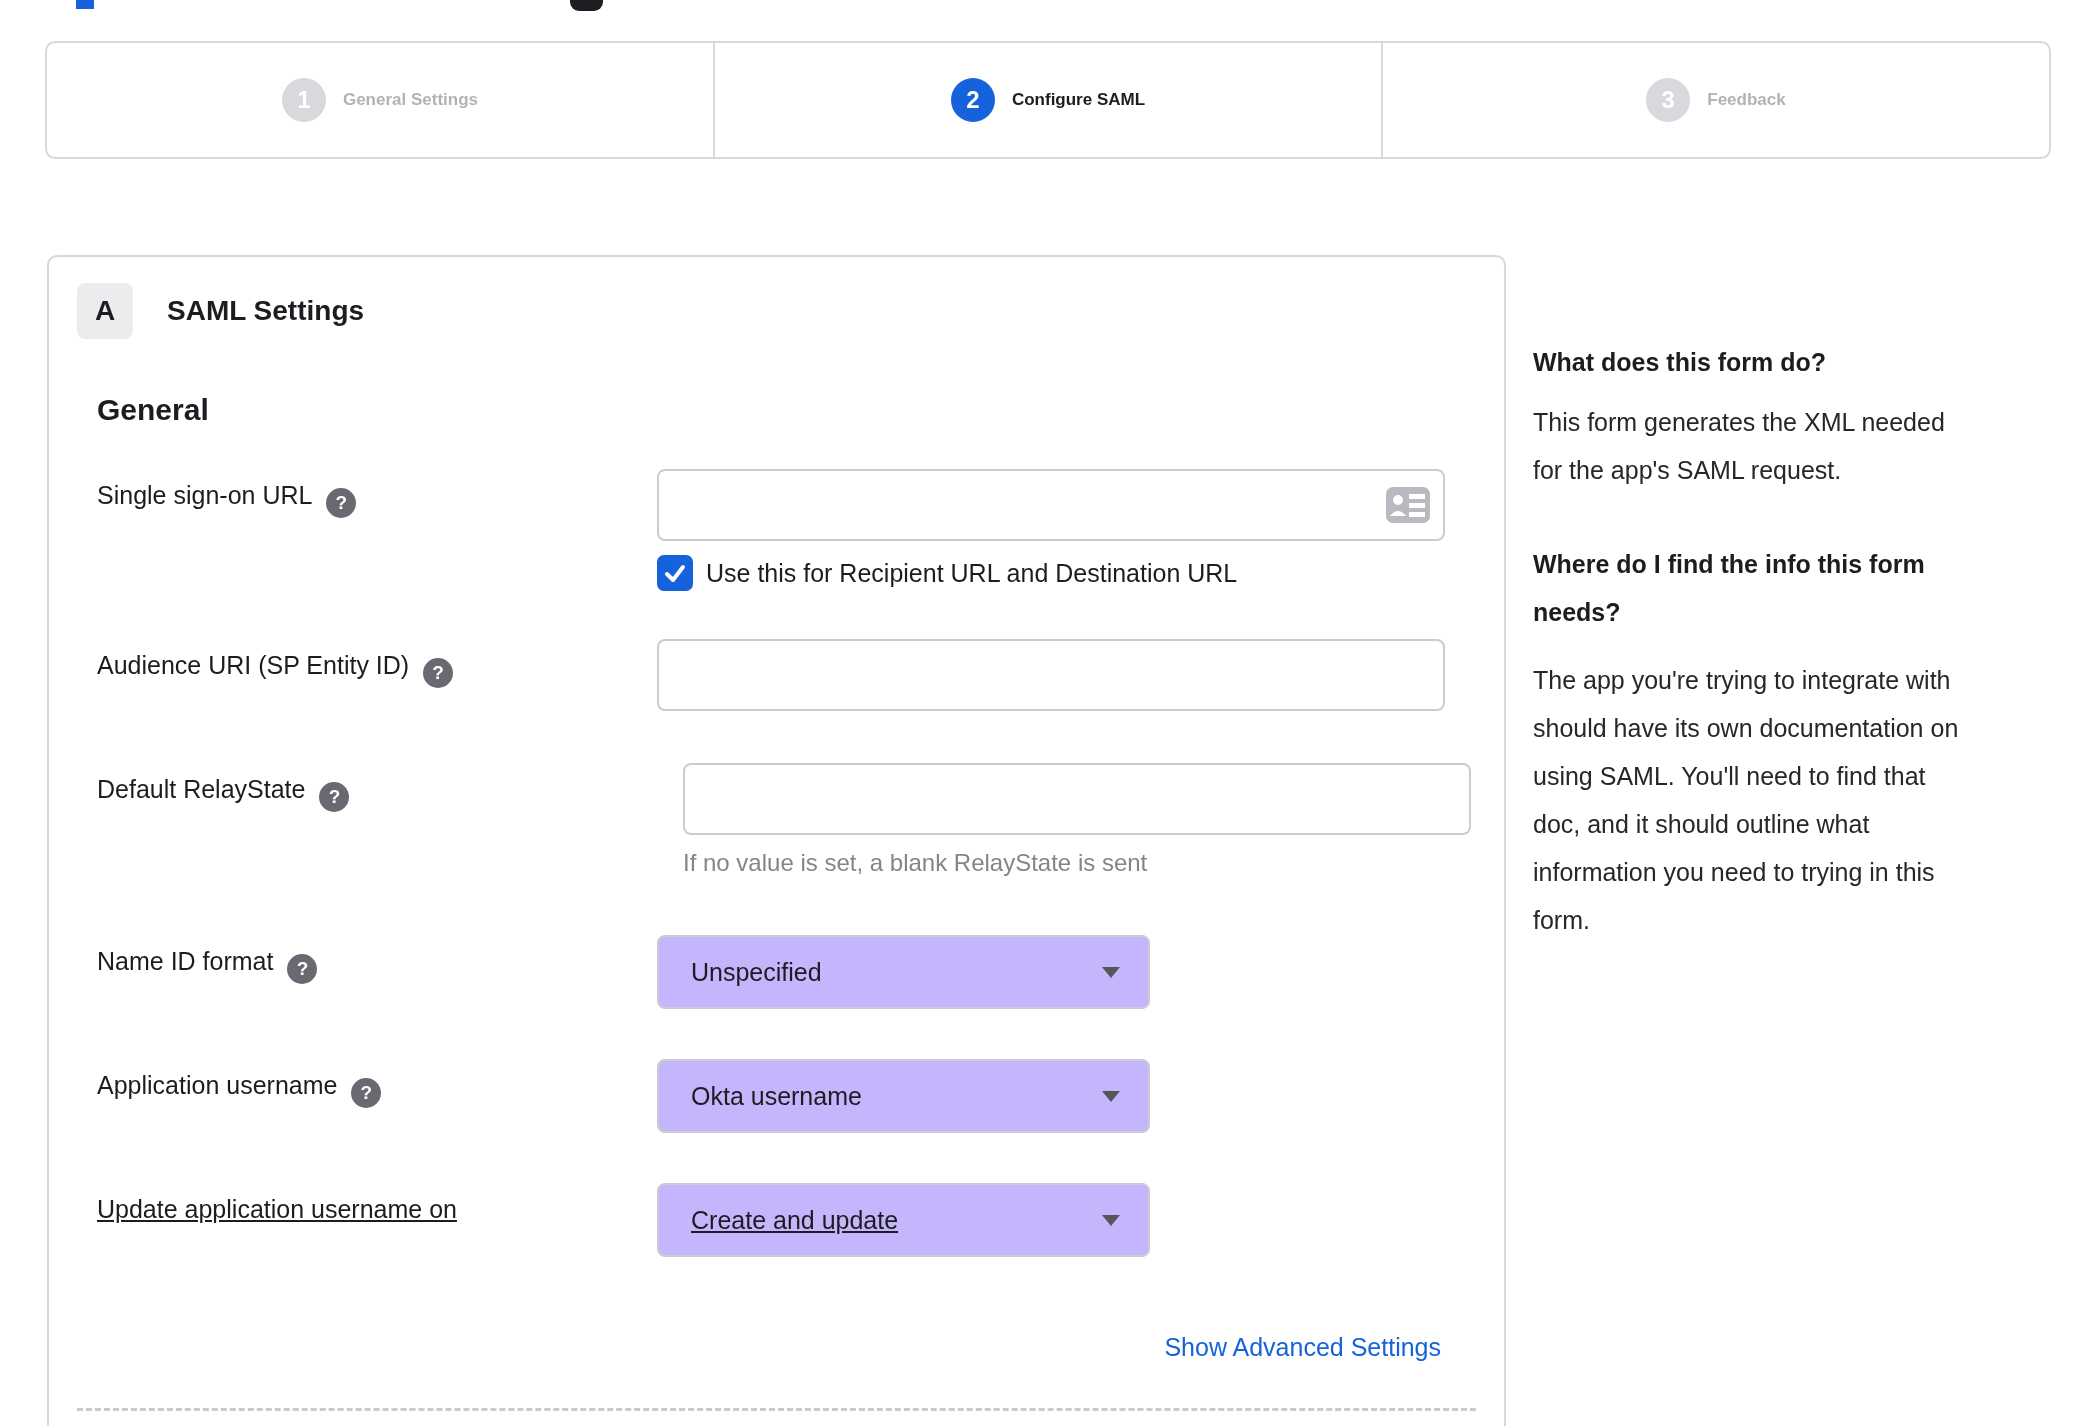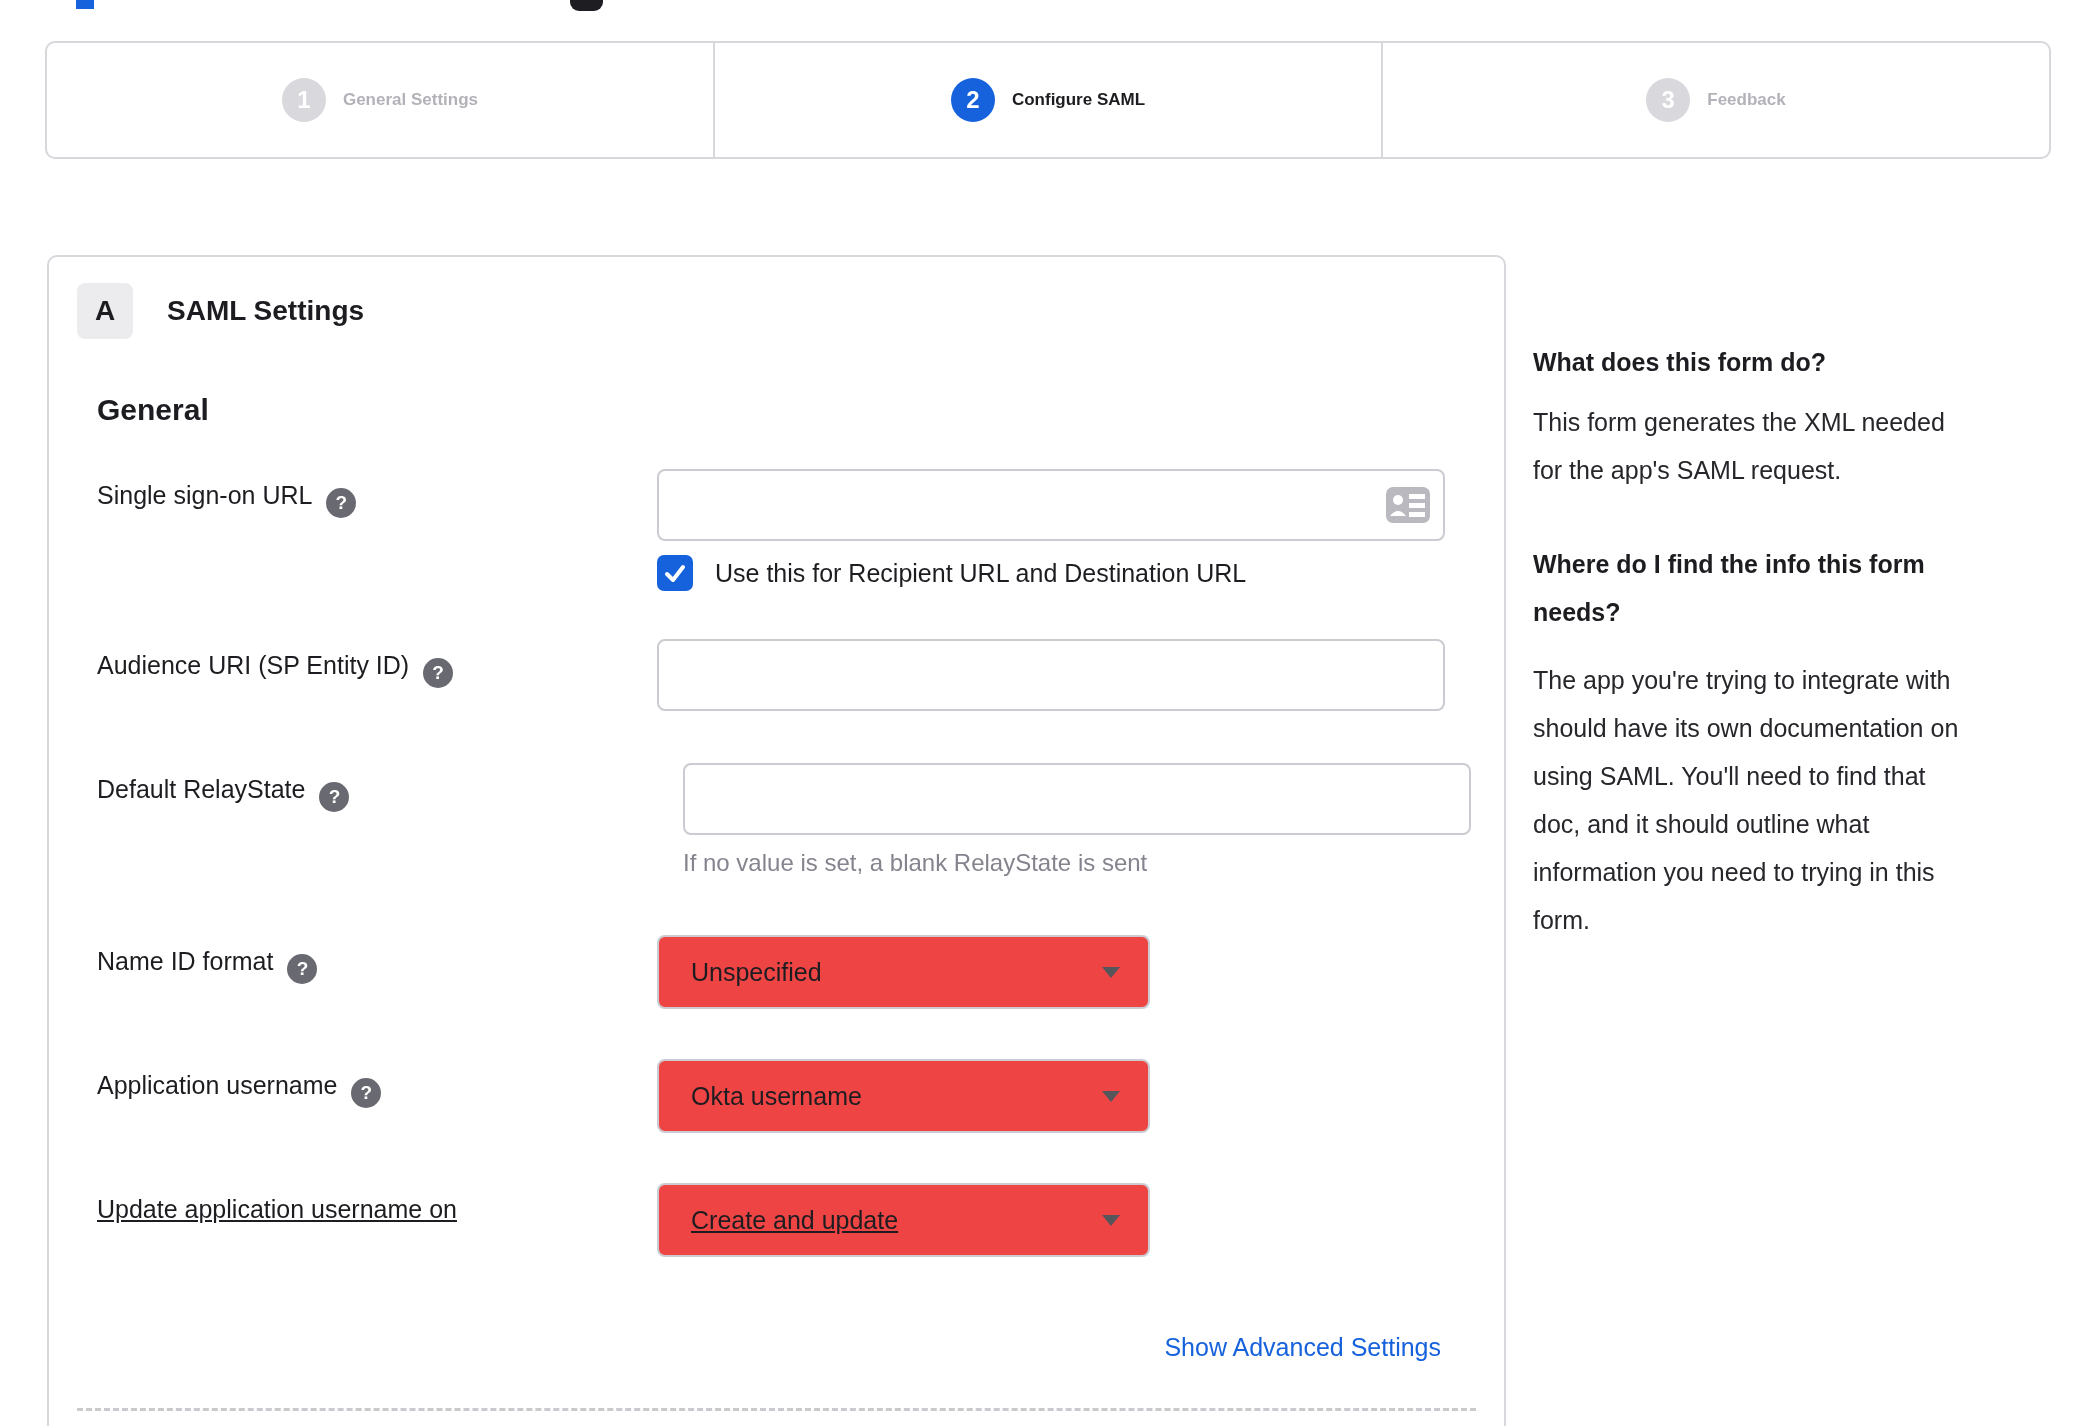--- a/index.html
+++ b/index.html
@@ -44,26 +44,26 @@
 
   .text-input-wrap { position:relative; width:788px; }
   .text-input { width:100%; height:72px; border:2px solid #cbcbd1; border-radius:8px;
                 background:#fff; font-size:25px; padding:0 70px 0 22px;
                 font-family:"Liberation Sans", sans-serif; color:#1d1d21; outline:none; }
   .card-icon { position:absolute; right:14px; top:14px; width:46px; height:44px; }
 
   .checkbox-row { display:flex; align-items:center; margin-top:14px; }
   .checkbox { width:36px; height:36px; border-radius:7px; background:#1662dd;
               display:flex; align-items:center; justify-content:center; flex:none; }
-  .checkbox-label { margin-left:22px; font-size:25px; color:#1d1d21; }
+  .checkbox-label { margin-left:13px; font-size:25px; color:#1d1d21; }
 
   .hint { margin-top:14px; font-size:24px; color:#84848e; }
 
   .select { width:493px; height:74px; border:2px solid #cbcbd1; border-radius:8px;
-            background:#ef4444; display:flex; align-items:center; padding:0 28px 0 32px; }
+            background:#c4b5fd; display:flex; align-items:center; padding:0 28px 0 32px; }
   .select-value { font-size:25px; color:#1d1d21; flex:1; }
   .caret { width:0; height:0; border-left:9px solid transparent;
            border-right:9px solid transparent; border-top:11px solid #55555c; flex:none; }
 
   .advanced-row { margin:76px 63px 0 48px; text-align:right; }
   .advanced-link { font-size:25px; font-weight:500; color:#1662dd; text-decoration:none; }
 
   .dashed-divider { margin:46px 28px 0 28px; border-top:3px dashed #c9c9ce; height:0; }
 
   

